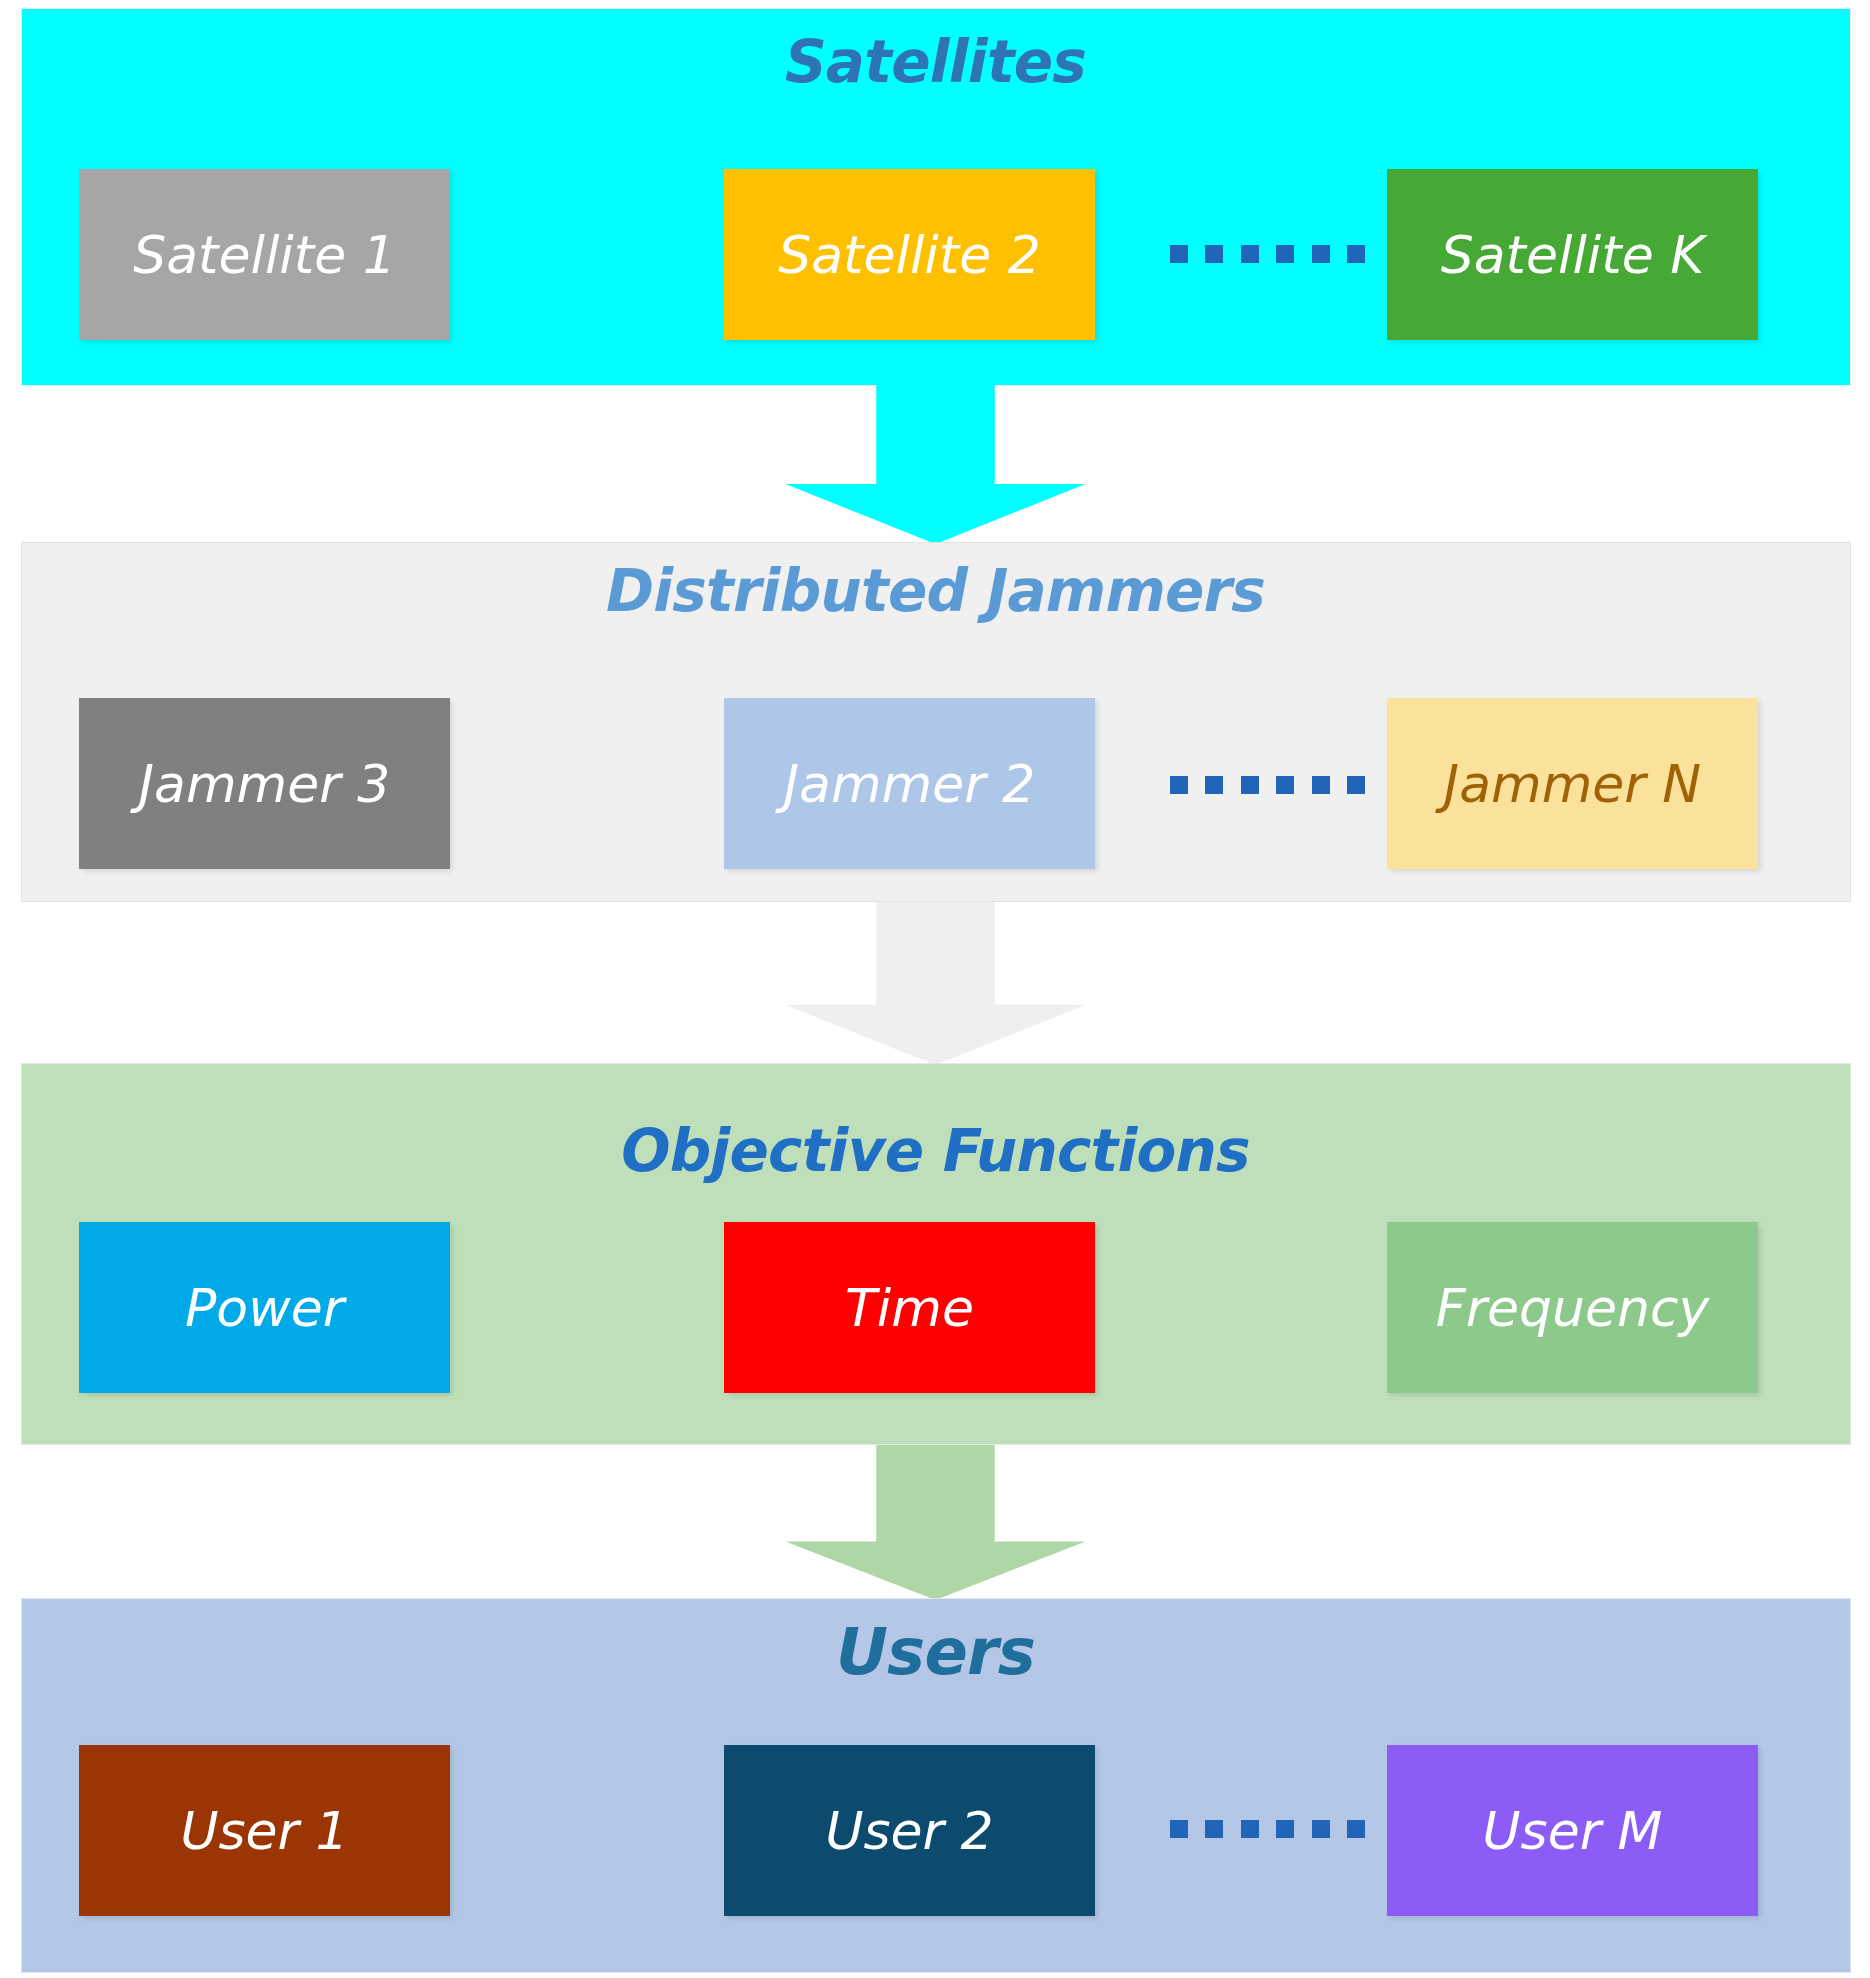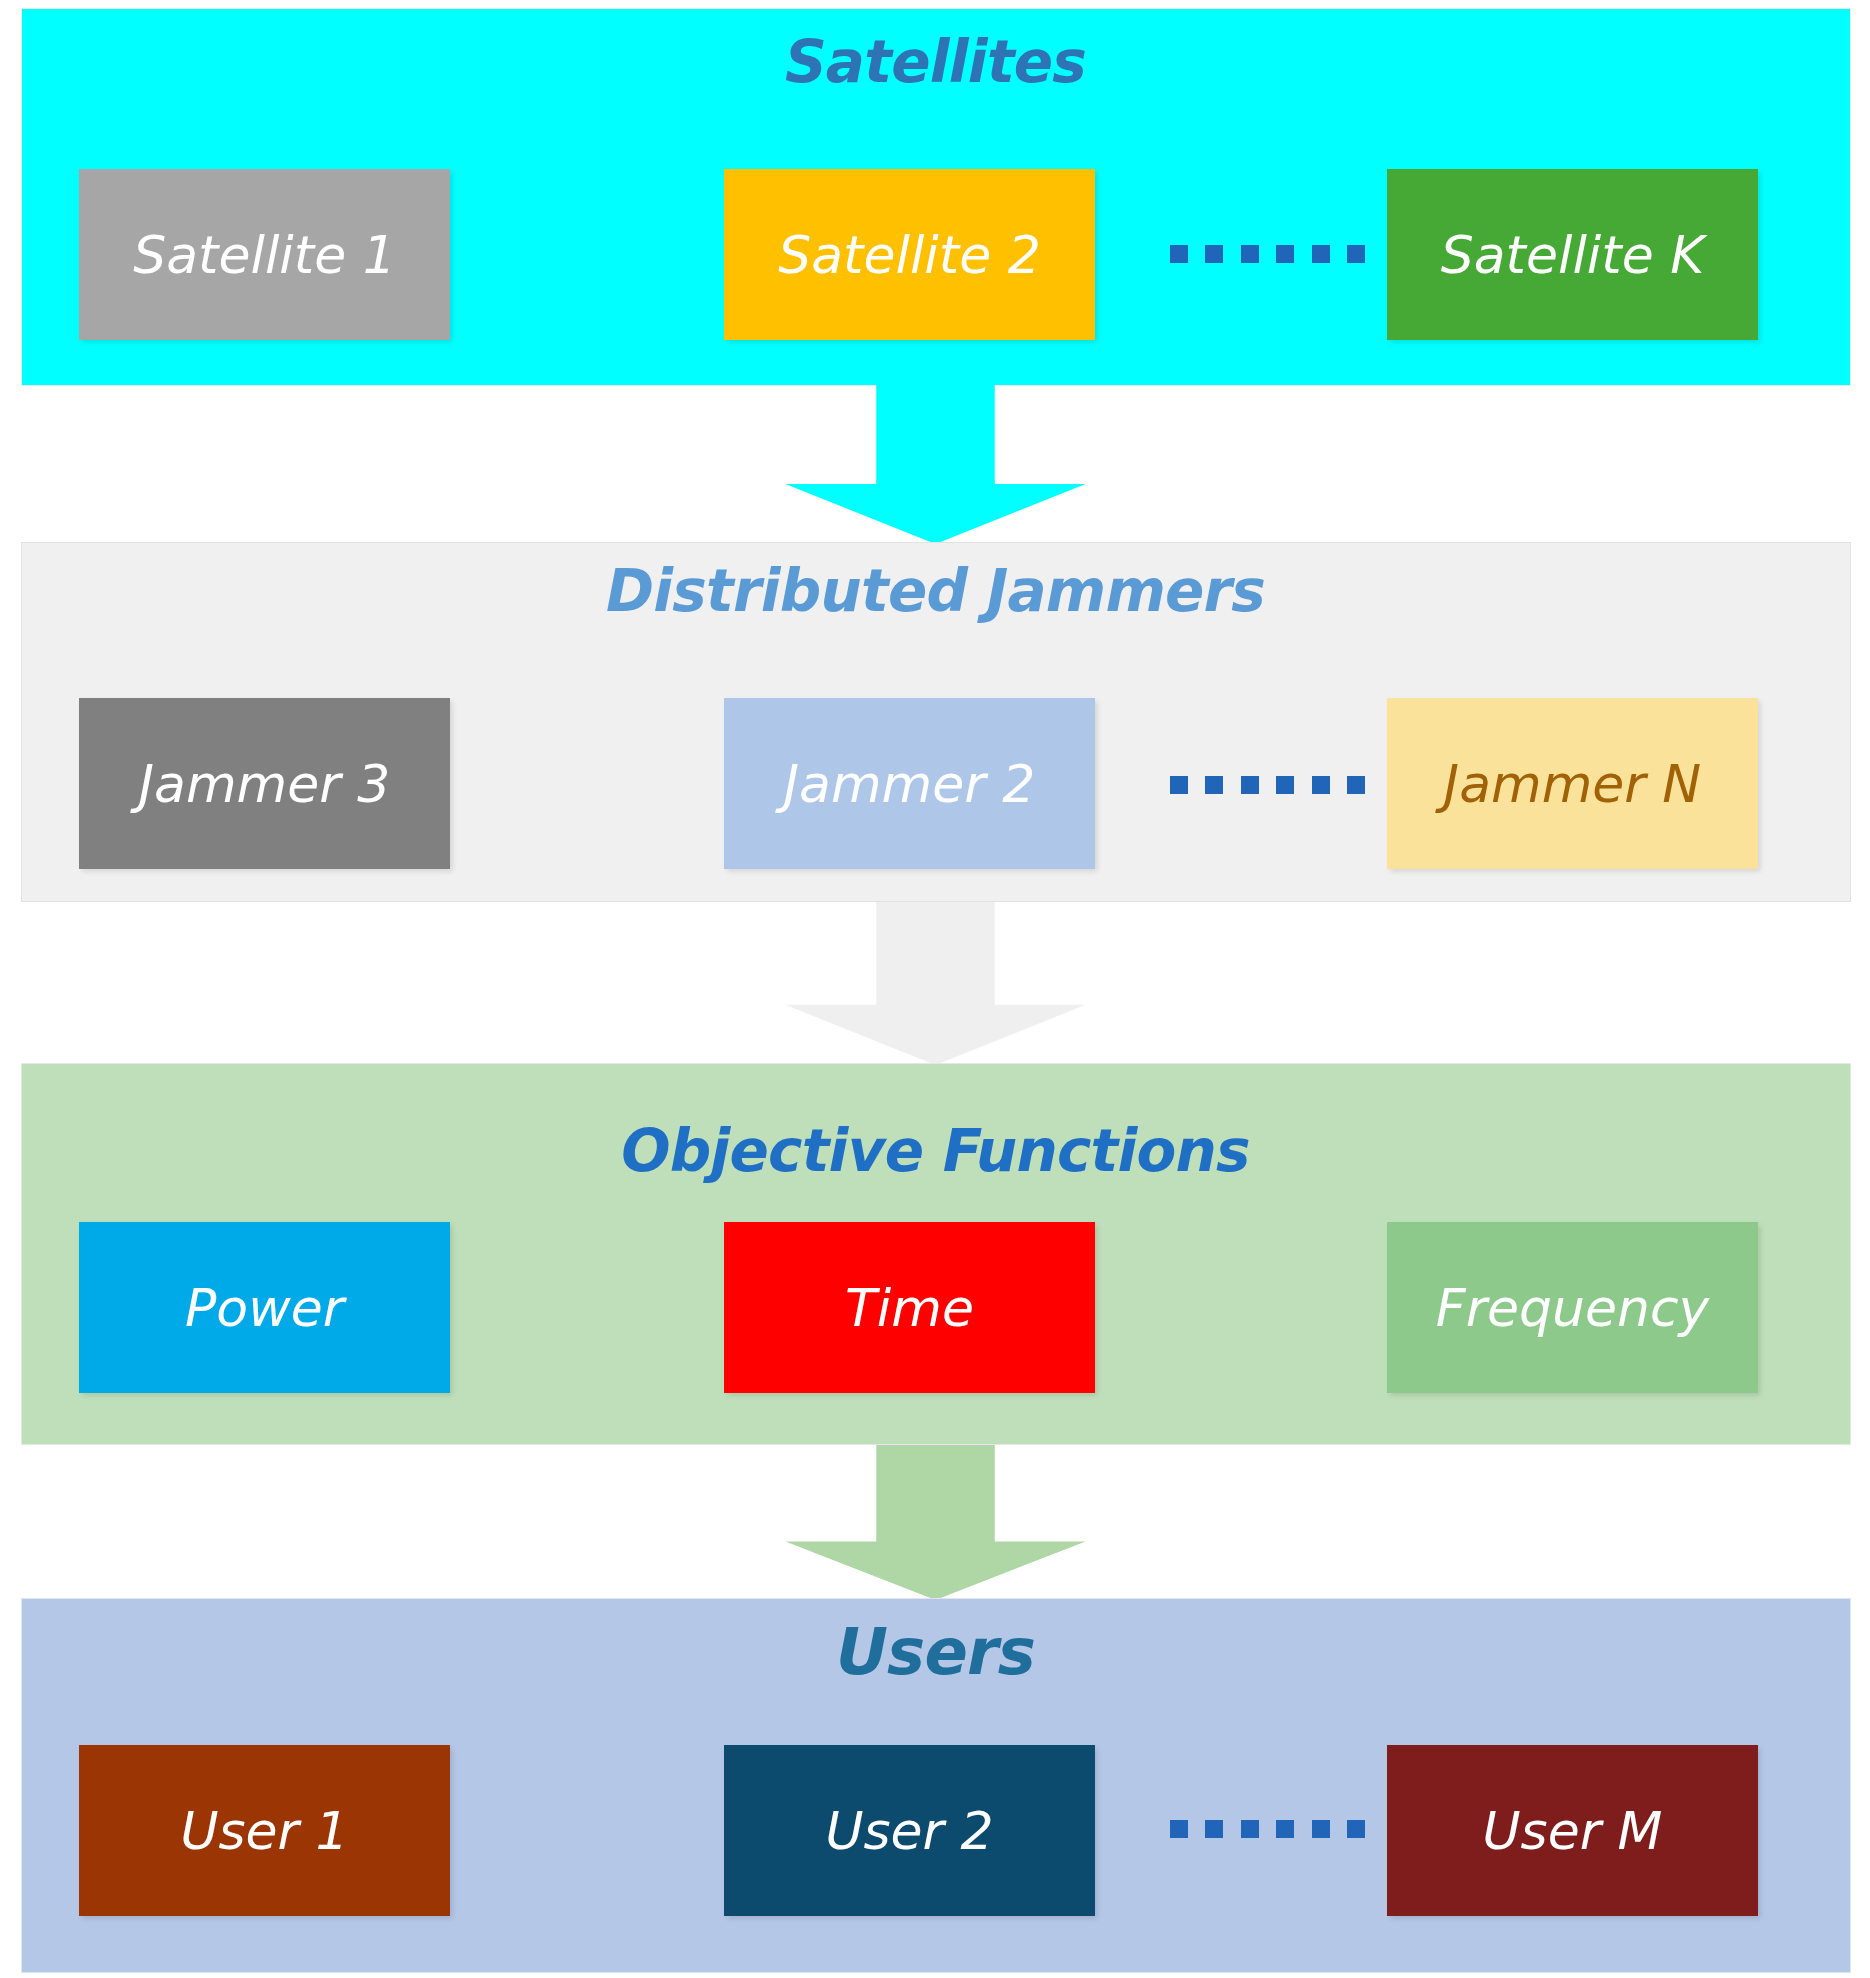--- a/index.html
+++ b/index.html
@@ -144,18 +144,18 @@
     <span>User 2</span>
   </div>
   <div class="dots dots-usr">
     <span style="background-color: rgb(32, 101, 184);"></span>
     <span style="background-color: rgb(32, 101, 184);"></span>
     <span style="background-color: rgb(32, 101, 184);"></span>
     <span style="background-color: rgb(32, 101, 184);"></span>
     <span style="background-color: rgb(32, 101, 184);"></span>
     <span style="background-color: rgb(32, 101, 184);"></span>
   </div>
-  <div class="box col3 row-usr" style="background-color: #7f1d1d; color: rgb(255, 255, 255);">
+  <div class="box col3 row-usr" style="background-color: #8b5cf6; color: rgb(255, 255, 255);">
     <span>User M</span>
   </div>
 
 </div>
 
 
 </body></html>

